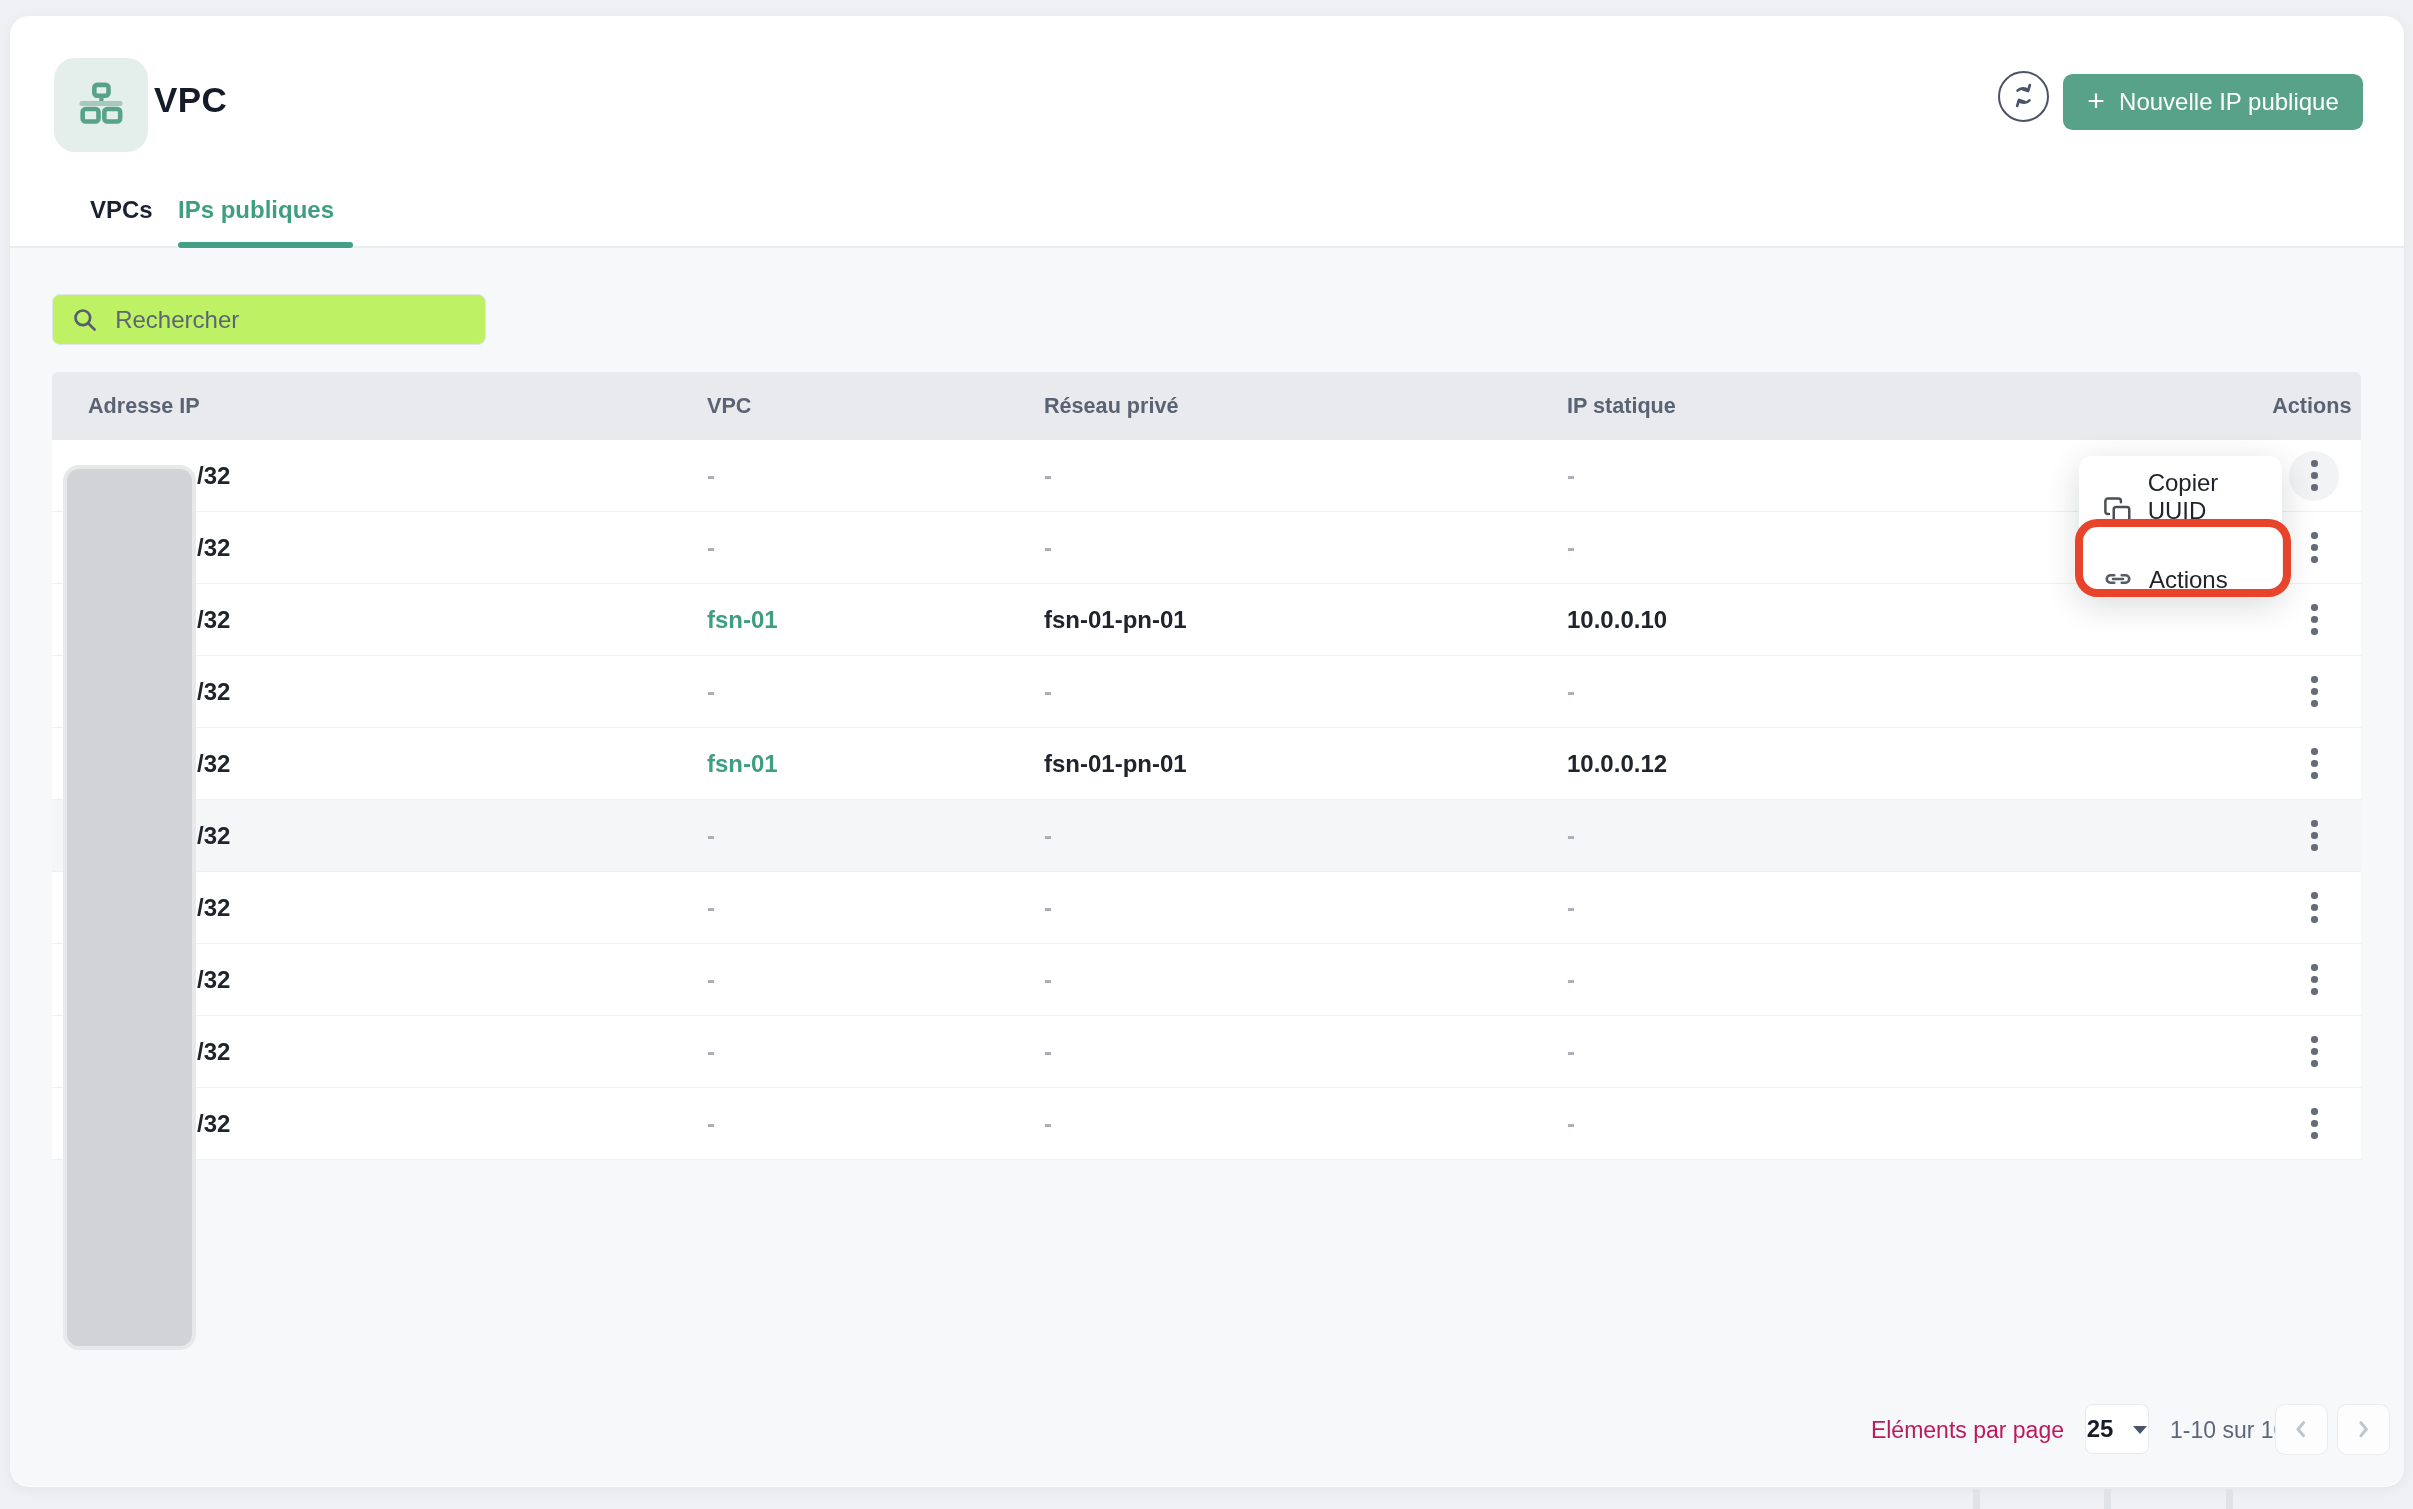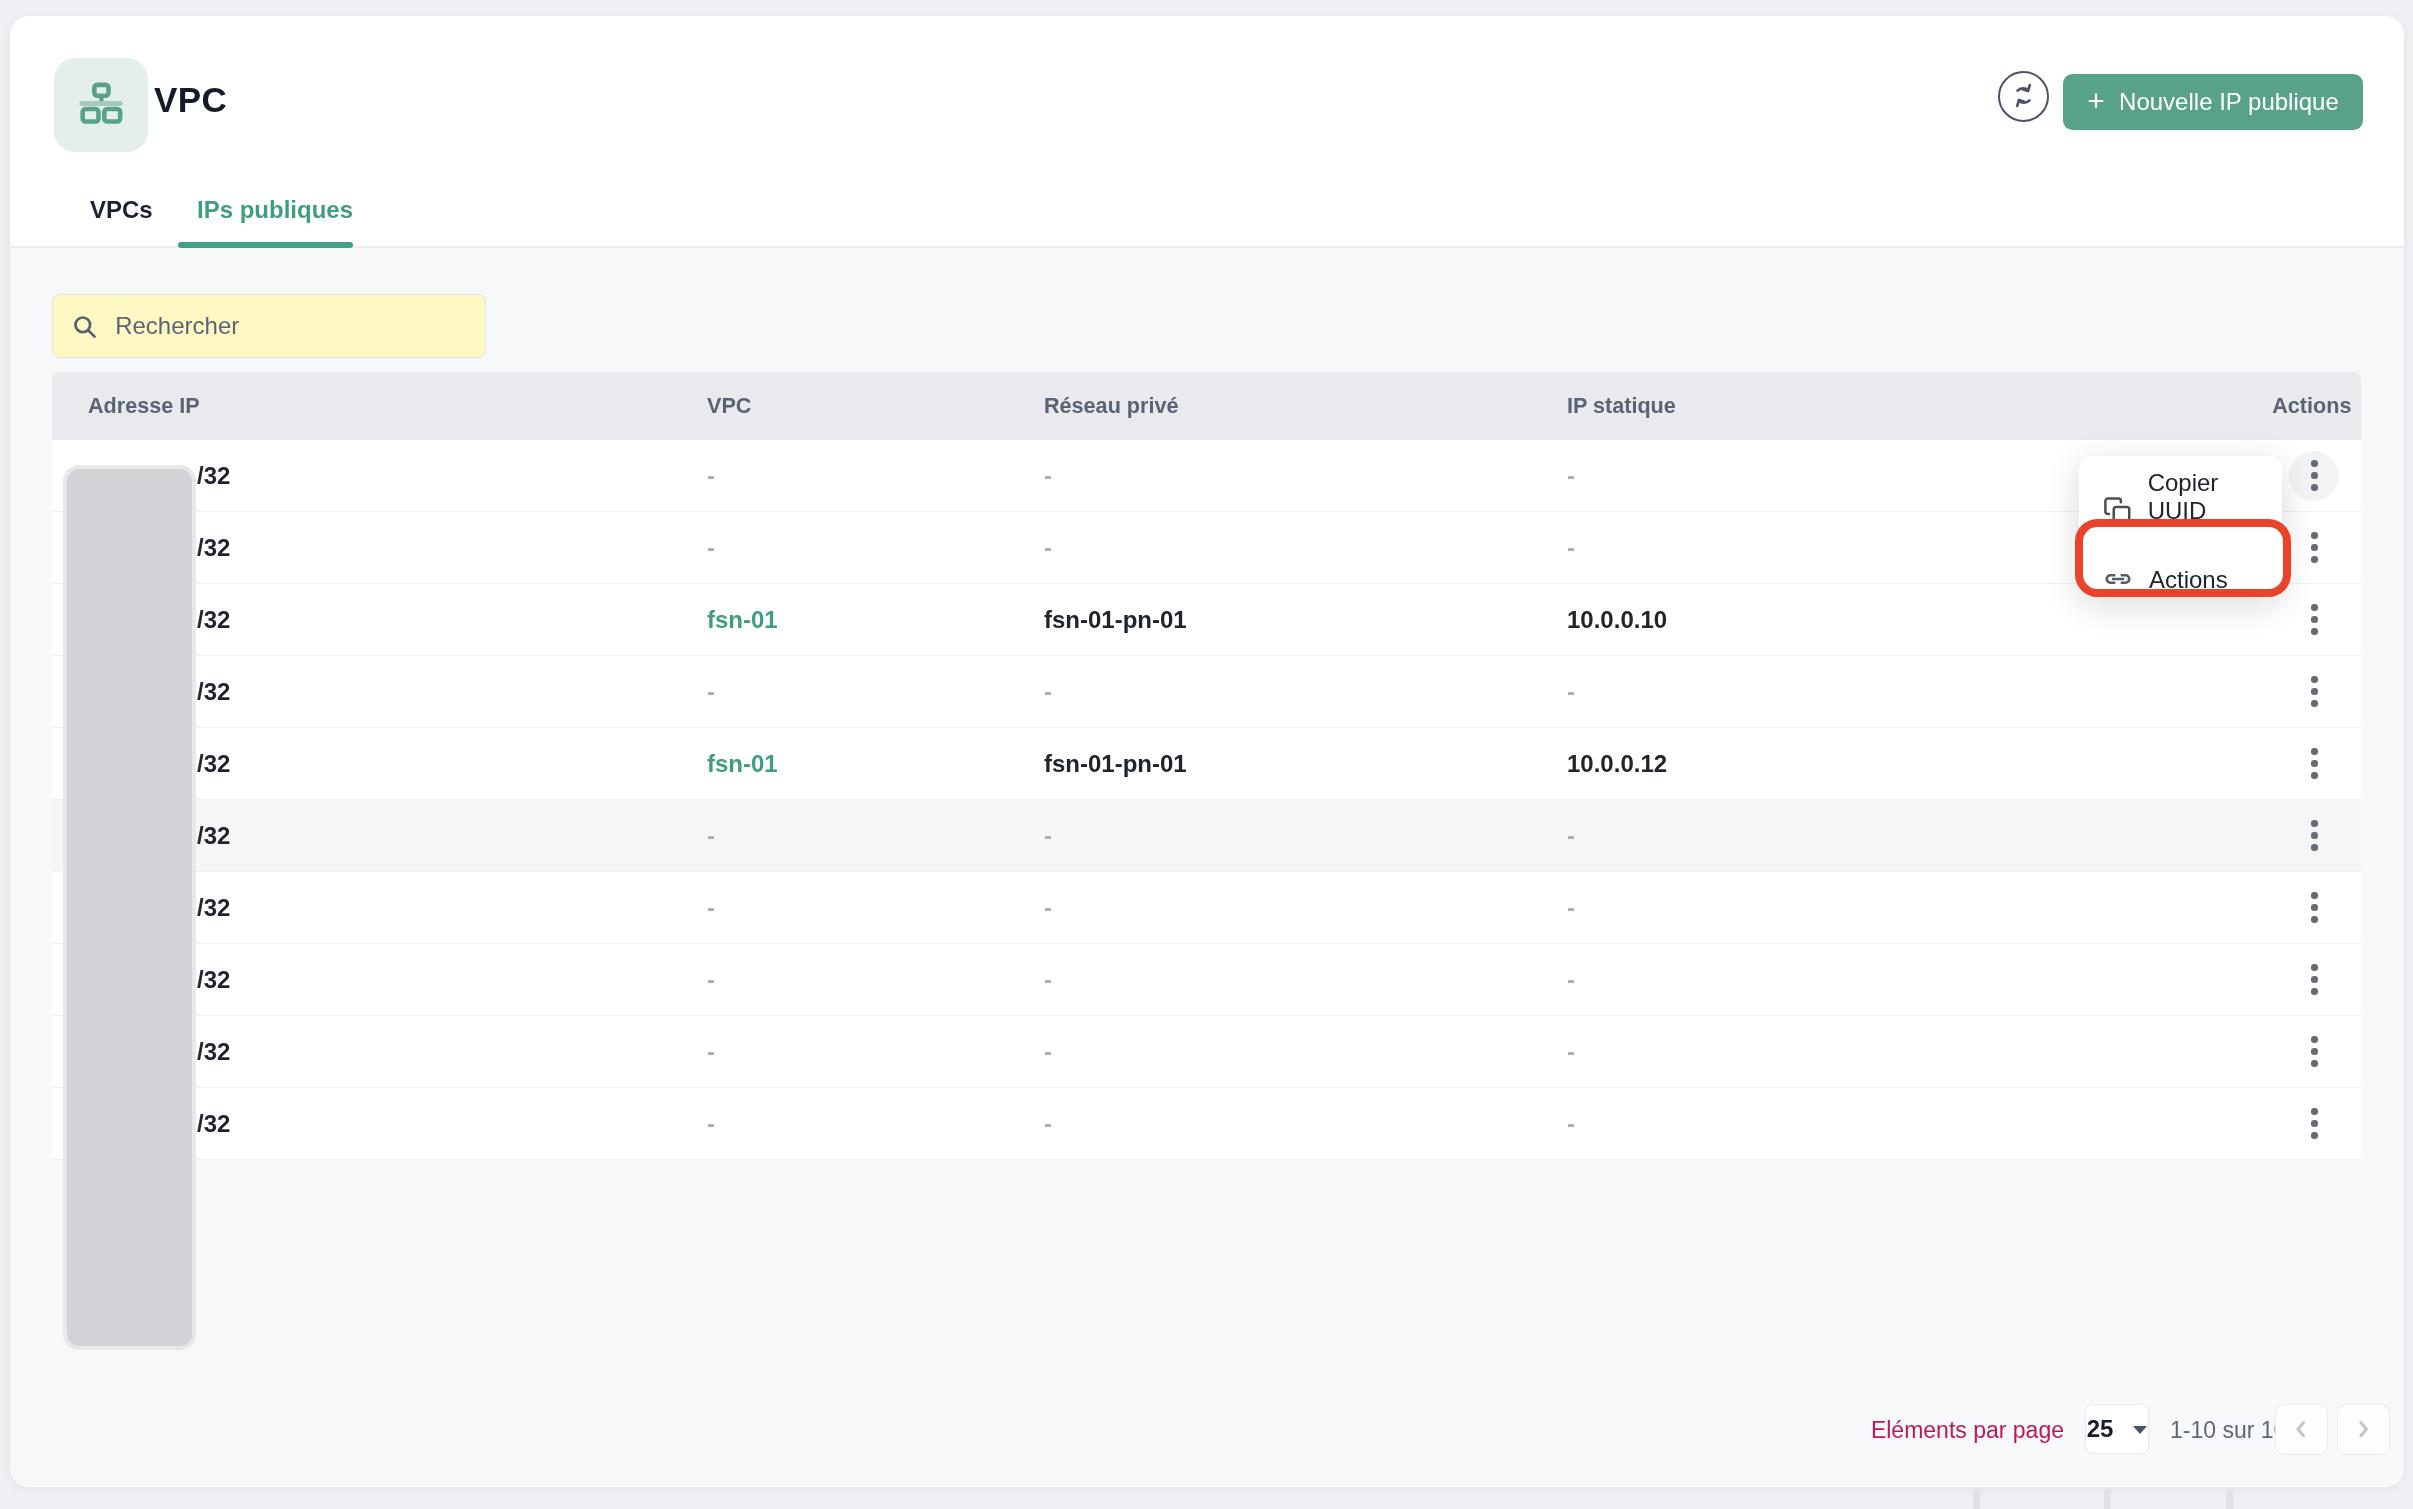--- a/index.html
+++ b/index.html
@@ -43,28 +43,28 @@
     background:#57a288; border-radius:9.6px; border:none; cursor:pointer;
     display:flex; align-items:center; justify-content:center; gap:14.4px;
     color:#fff;
   }
   .new-ip-btn .plus { font-size:30px; font-weight:300; line-height:1; margin-top:-2.4px; }
   .new-ip-btn .lbl  { font-size:24px; font-weight:500; }
 
   
   .tab { position:absolute; top:195px; font-size:24px; font-weight:600; line-height:29px; cursor:pointer; }
   .tab-vpcs { left:90px; color:#1a2231; }
-  .tab-ips  { left:178px; width:175px; text-align:right; color:#3f9e81; }
+  .tab-ips  { left:178px; width:175px; text-align:left; color:#3f9e81; }
   .tabbar-line { position:absolute; left:9.6px; top:246px; width:2394px; height:1.6px; background:#eaecef; }
   .tab-underline { position:absolute; left:178px; top:242px; width:175px; height:5.6px; border-radius:3.2px; background:#44a084; }
 
   
   .search-box {
-    position:absolute; left:52px; top:294px; width:434px; height:64px;
-    background:#fef9c3; border:1.6px solid #e1e4e9; border-radius:8px;
+    position:absolute; left:52px; top:294px; width:434px; height:51px;
+    background:#bef264; border:1.6px solid #e1e4e9; border-radius:8px;
     display:flex; align-items:center;
   }
   .search-box svg { margin-left:17.6px; flex:none; }
   .search-box input {
     border:none; outline:none; background:transparent;
     font-family:inherit; font-size:24px; color:#3c4554;
     margin-left:17.6px; width:344px;
   }
   .search-box input::placeholder { color:#5c6574; opacity:1; }
 

